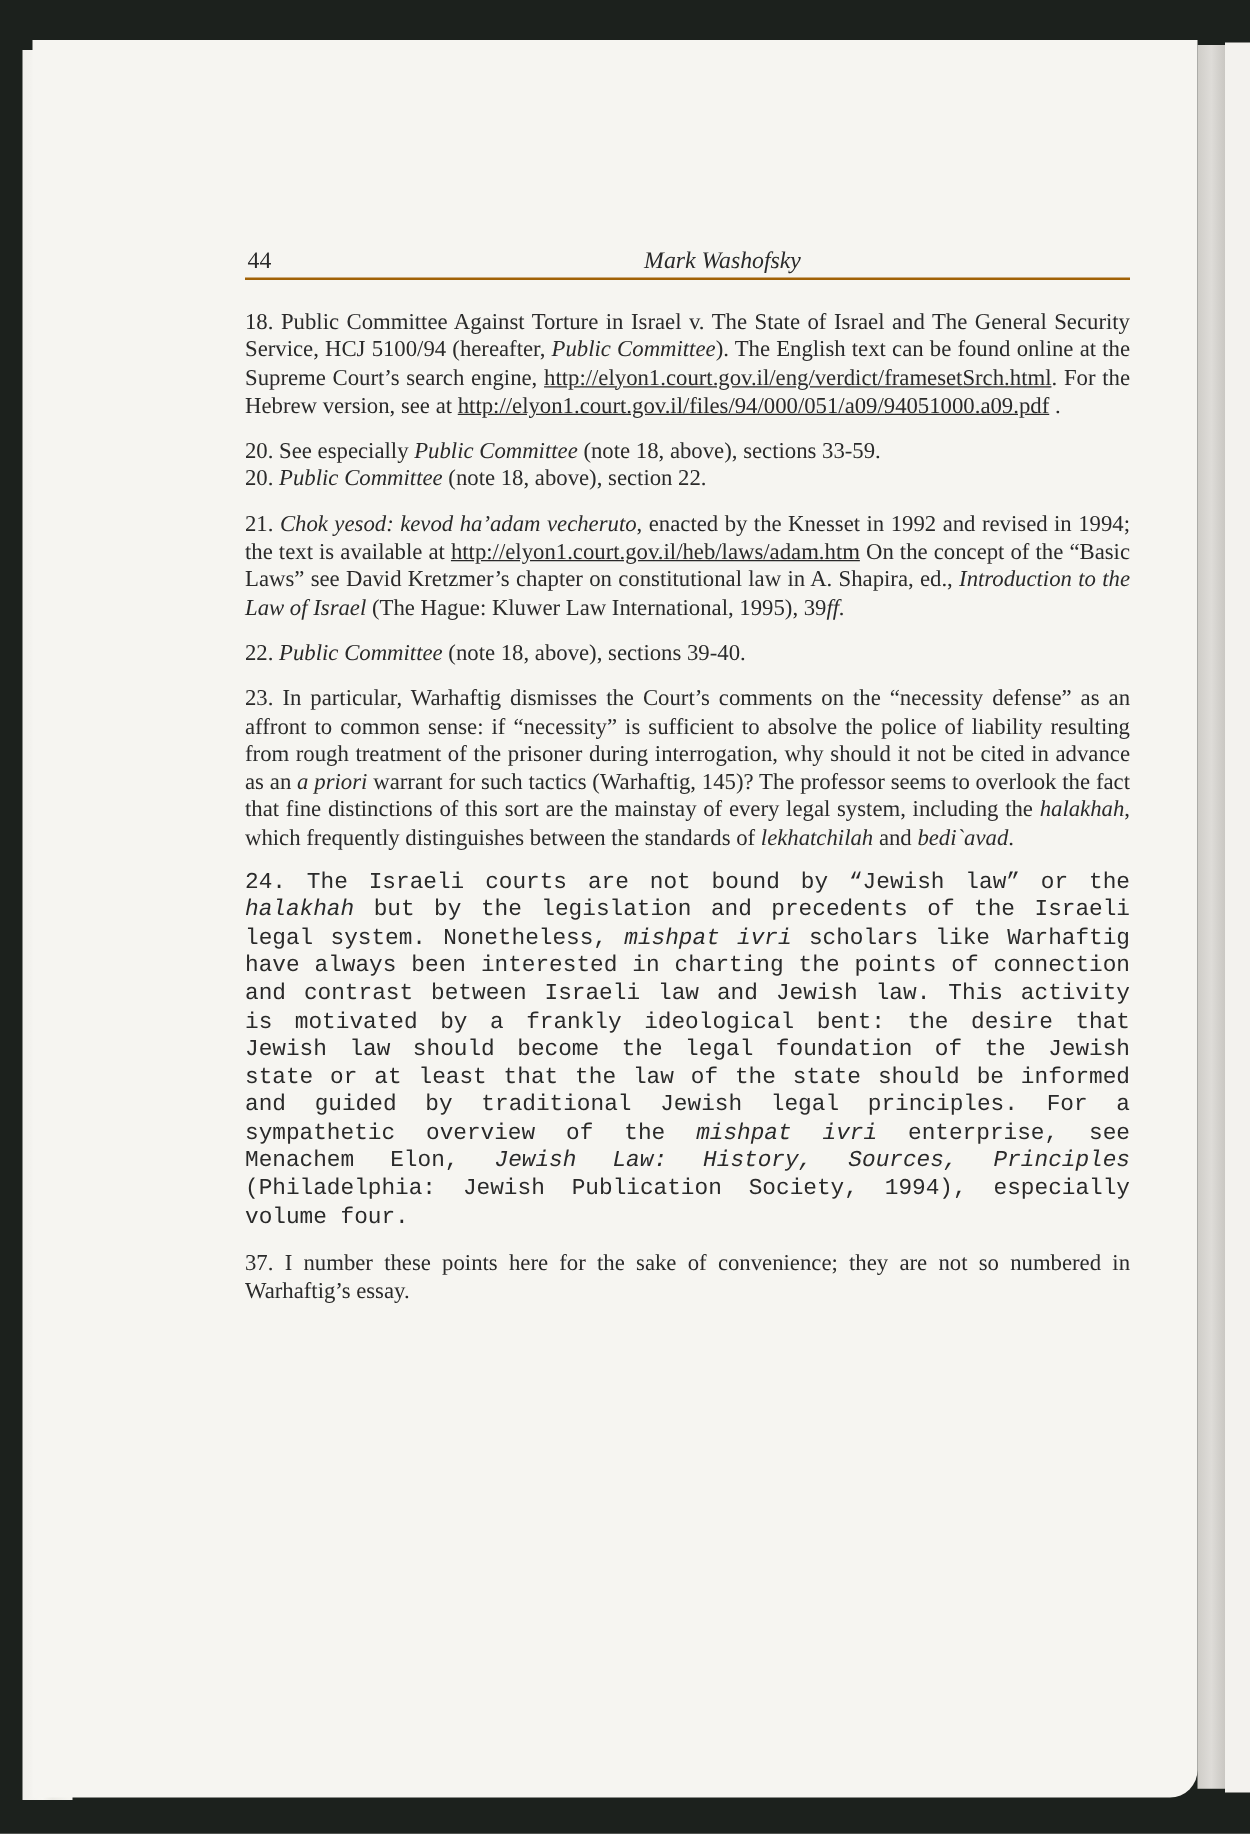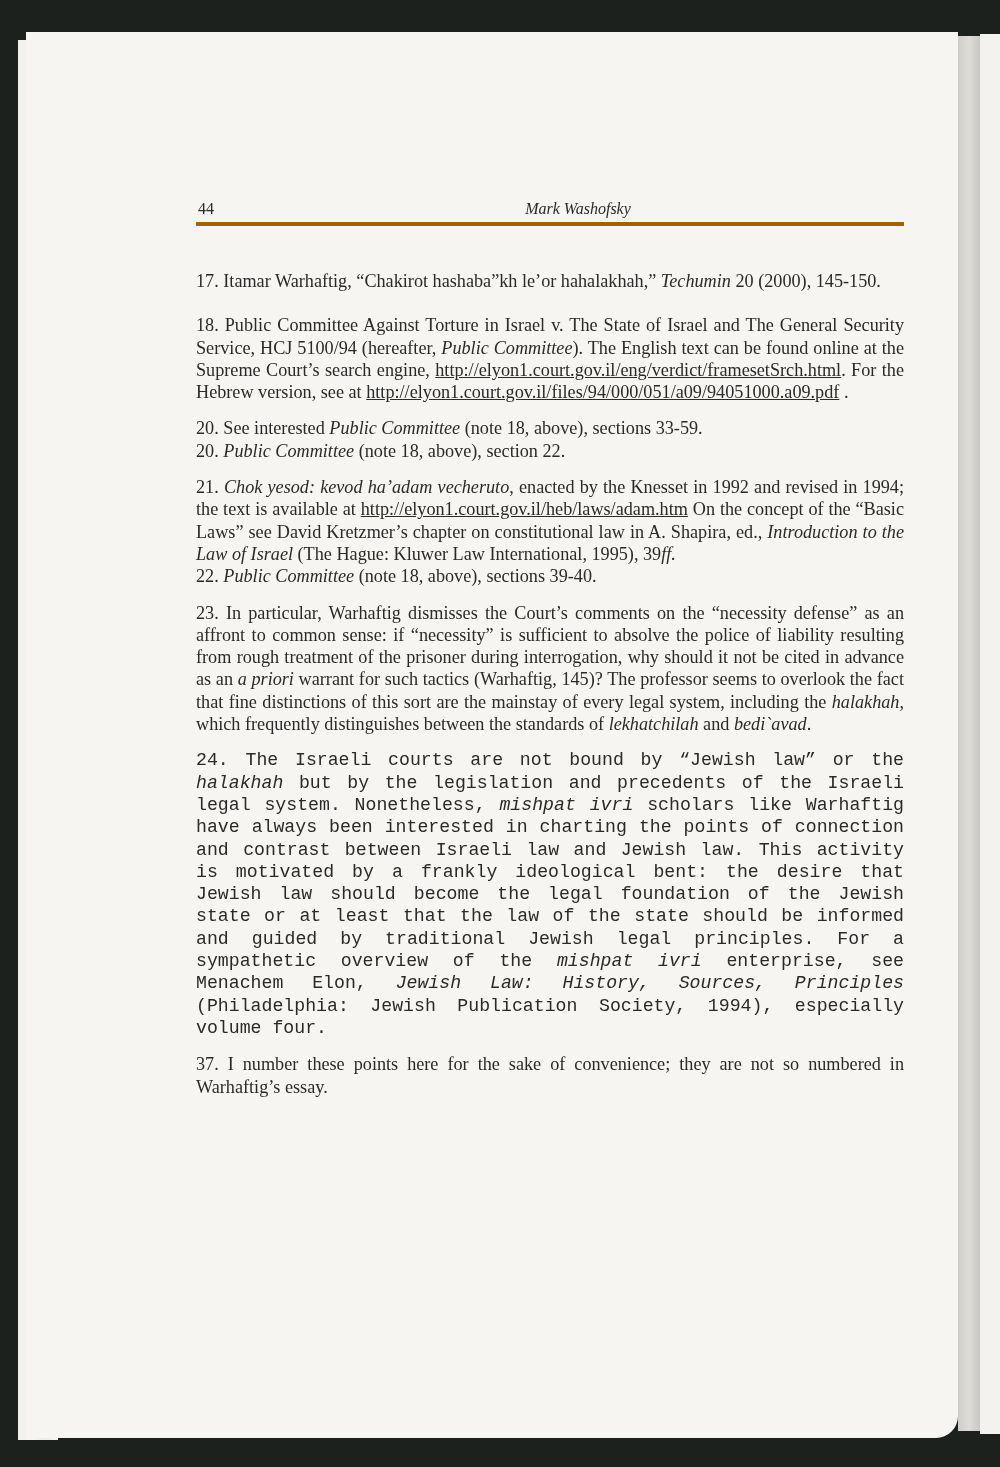--- a/index.html
+++ b/index.html
@@ -26,60 +26,59 @@
   }
   .content {
     position: absolute; left: 196px; top: 196px; width: 708px;
     font-family: "Liberation Serif", serif;
     color: #2a2a2a;
     font-size: 18.2px;
     line-height: 22.3px;
   }
   .running-head {
     position: relative; height: 26px;
-    border-bottom: 4px solid #a16207;
-    font-size: 16px;
+    border-bottom: 2px solid #a16207;
+    font-size: 19px;
   }
   .running-head .folio { position: absolute; left: 2px; top: 2px; }
   .running-head .author { position: absolute; left: 16px; right: 0; top: 2px; text-align: center; font-style: italic; padding-left: 40px; }
   .note {
     text-align: justify;
     margin: 0;
   }
   .note i { font-style: italic; }
   .note u { text-decoration: underline; }
   #n17 { margin-top: 44px; }
   #n18 { margin-top: 22px; }
   #n19 { margin-top: 14px; }
   #n20 { }
   #n21 { margin-top: 14px; }
-  #n22 { }
+  #n22 { margin-top: 14px; }
   #n23 { margin-top: 14px; }
   #n24 { margin-top: 14px; font-family: Liberation Mono, monospace; }
   #n25 { margin-top: 14px; }
 </style>
 </head>
 <body>
 
 <div class="page-stack"></div>
 <div class="page"></div>
 <div class="spine"></div>
 <div class="next-page"></div>
 
 <div class="content">
   <div class="running-head">
     <span class="folio">44</span>
     <span class="author">Mark Washofsky</span>
   </div>
 
-  <p class="note" id="n17"><span>17.</span><span> Itamar Warhaftig, “Chakirot hashaba”kh le’or hahalakhah,” </span><i>Techumin</i><span> 20 (2000), 145-150.</span></p>
 
   <p class="note" id="n18"><span>18.</span><span> Public Committee Against Torture in Israel v. The State of Israel and The General Security Service, HCJ 5100/94 (hereafter, </span><i>Public Committee</i><span>). The English text can be found online at the Supreme Court’s search engine, </span><u>http://elyon1.court.gov.il/eng/verdict/framesetSrch.html</u><span>. For the Hebrew version, see at </span><u>http://elyon1.court.gov.il/files/94/000/051/a09/94051000.a09.pdf</u><span> .</span></p>
 
-  <p class="note" id="n19"><span>20.</span><span> See interested </span><i>Public Committee</i><span> (note 18, above), sections 33-59.</span></p>
+  <p class="note" id="n19"><span>20.</span><span> See especially </span><i>Public Committee</i><span> (note 18, above), sections 33-59.</span></p>
 
   <p class="note" id="n20"><span>20.</span><span> </span><i>Public Committee</i><span> (note 18, above), section 22.</span></p>
 
   <p class="note" id="n21"><span>21.</span><span> </span><i>Chok yesod: kevod ha’adam vecheruto</i><span>, enacted by the Knesset in 1992 and revised in 1994; the text is available at </span><u>http://elyon1.court.gov.il/heb/laws/adam.htm</u><span> On the concept of the “Basic Laws” see David Kretzmer’s chapter on constitutional law in A. Shapira, ed., </span><i>Introduction to the Law of Israel</i><span> (The Hague: Kluwer Law International, 1995), 39</span><i>ff.</i></p>
 
   <p class="note" id="n22"><span>22.</span><span> </span><i>Public Committee</i><span> (note 18, above), sections 39-40.</span></p>
 
   <p class="note" id="n23"><span>23.</span><span> In particular, Warhaftig dismisses the Court’s comments on the “necessity defense” as an affront to common sense: if “necessity” is sufficient to absolve the police of liability resulting from rough treatment of the prisoner during interrogation, why should it not be cited in advance as an </span><i>a priori</i><span> warrant for such tactics (Warhaftig, 145)? The professor seems to overlook the fact that fine distinctions of this sort are the mainstay of every legal system, including the </span><i>halakhah</i><span>, which frequently distinguishes between the standards of </span><i>lekhatchilah</i><span> and </span><i>bedi`avad</i><span>.</span></p>
 
   <p class="note" id="n24"><span>24.</span><span> The Israeli courts are not bound by “Jewish law” or the </span><i>halakhah</i><span> but by the legislation and precedents of the Israeli legal system. Nonetheless, </span><i>mishpat ivri</i><span> scholars like Warhaftig have always been interested in charting the points of connection and contrast between Israeli law and Jewish law. This activity is motivated by a frankly ideological bent: the desire that Jewish law should become the legal foundation of the Jewish state or at least that the law of the state should be informed and guided by traditional Jewish legal principles. For a sympathetic overview of the </span><i>mishpat ivri</i><span> enterprise, see Menachem Elon, </span><i>Jewish Law: History, Sources, Principles</i><span> (Philadelphia: Jewish Publication Society, 1994), especially volume four.</span></p>

